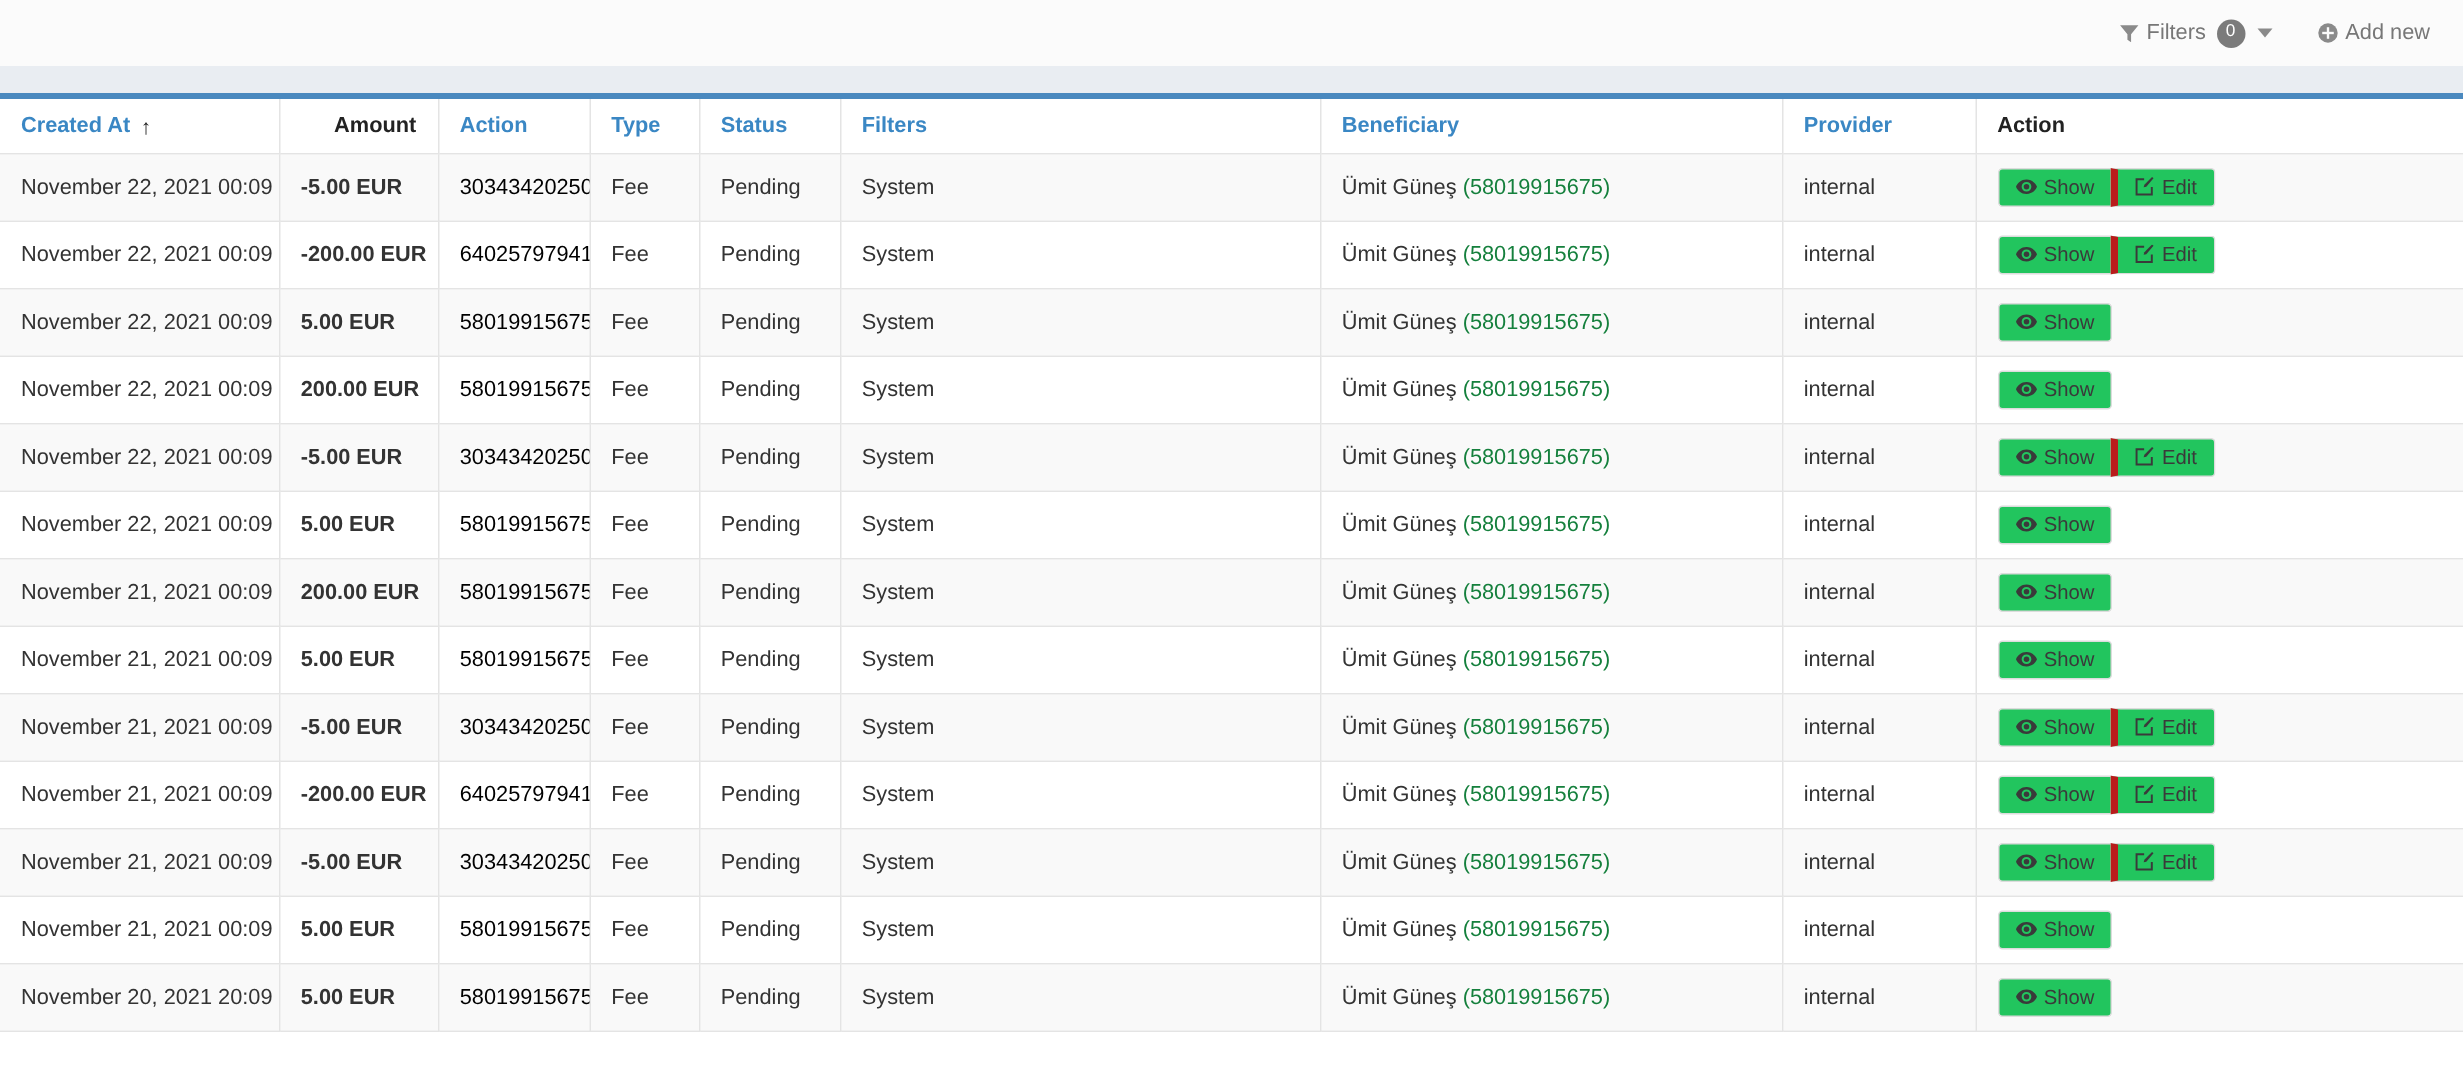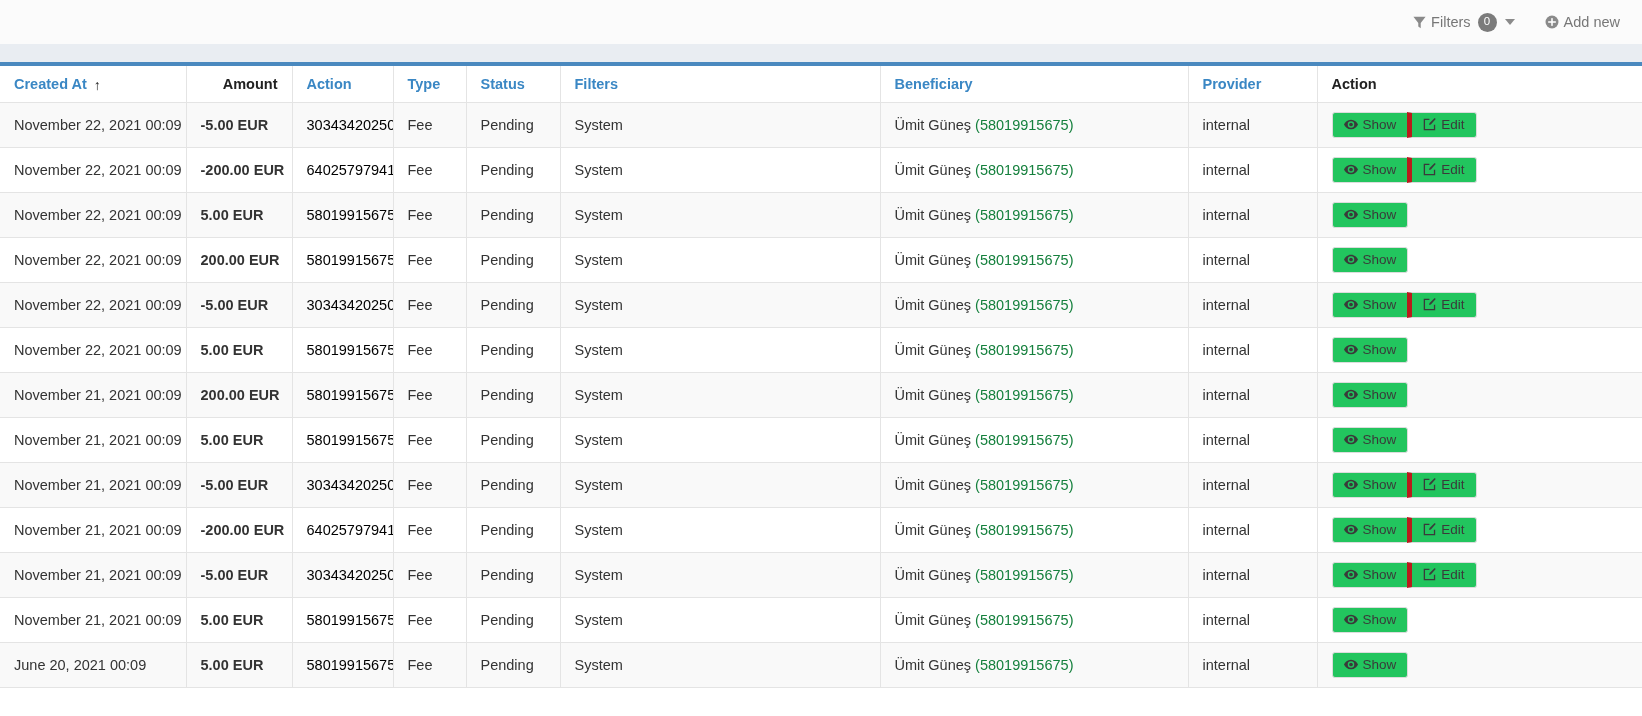--- a/index.html
+++ b/index.html
@@ -504,21 +504,21 @@
                   <svg width="14" height="11" viewBox="0 0 16 11">
                     <path fill="#3a3a3a" d="M8 0C4 0 1.2 2.6 0 5.5 1.2 8.4 4 11 8 11s6.8-2.6 8-5.5C14.8 2.6 12 0 8 0zm0 9.2A3.7 3.7 0 1 1 8 1.8a3.7 3.7 0 0 1 0 7.4z"></path>
                     <circle cx="8" cy="5.5" r="2.1" fill="#3a3a3a"></circle>
                   </svg>
                 </span>
                 <span>Show</span>
               </button>
             </span></td>
         </tr>
         <tr class="odd">
-          <td>June 20, 2021 00:09</td>
+          <td>November 20, 2021 20:09</td>
           <td class="num">5.00 EUR</td>
           <td><a class="link">58019915675</a></td>
           <td>Fee</td>
           <td>Pending</td>
           <td>System</td>
           <td><span>Ümit Güneş</span> <span class="paren">(58019915675)</span></td>
           <td>internal</td>
           <td><span class="btn-group">
               <button class="btn">
                 <span>

